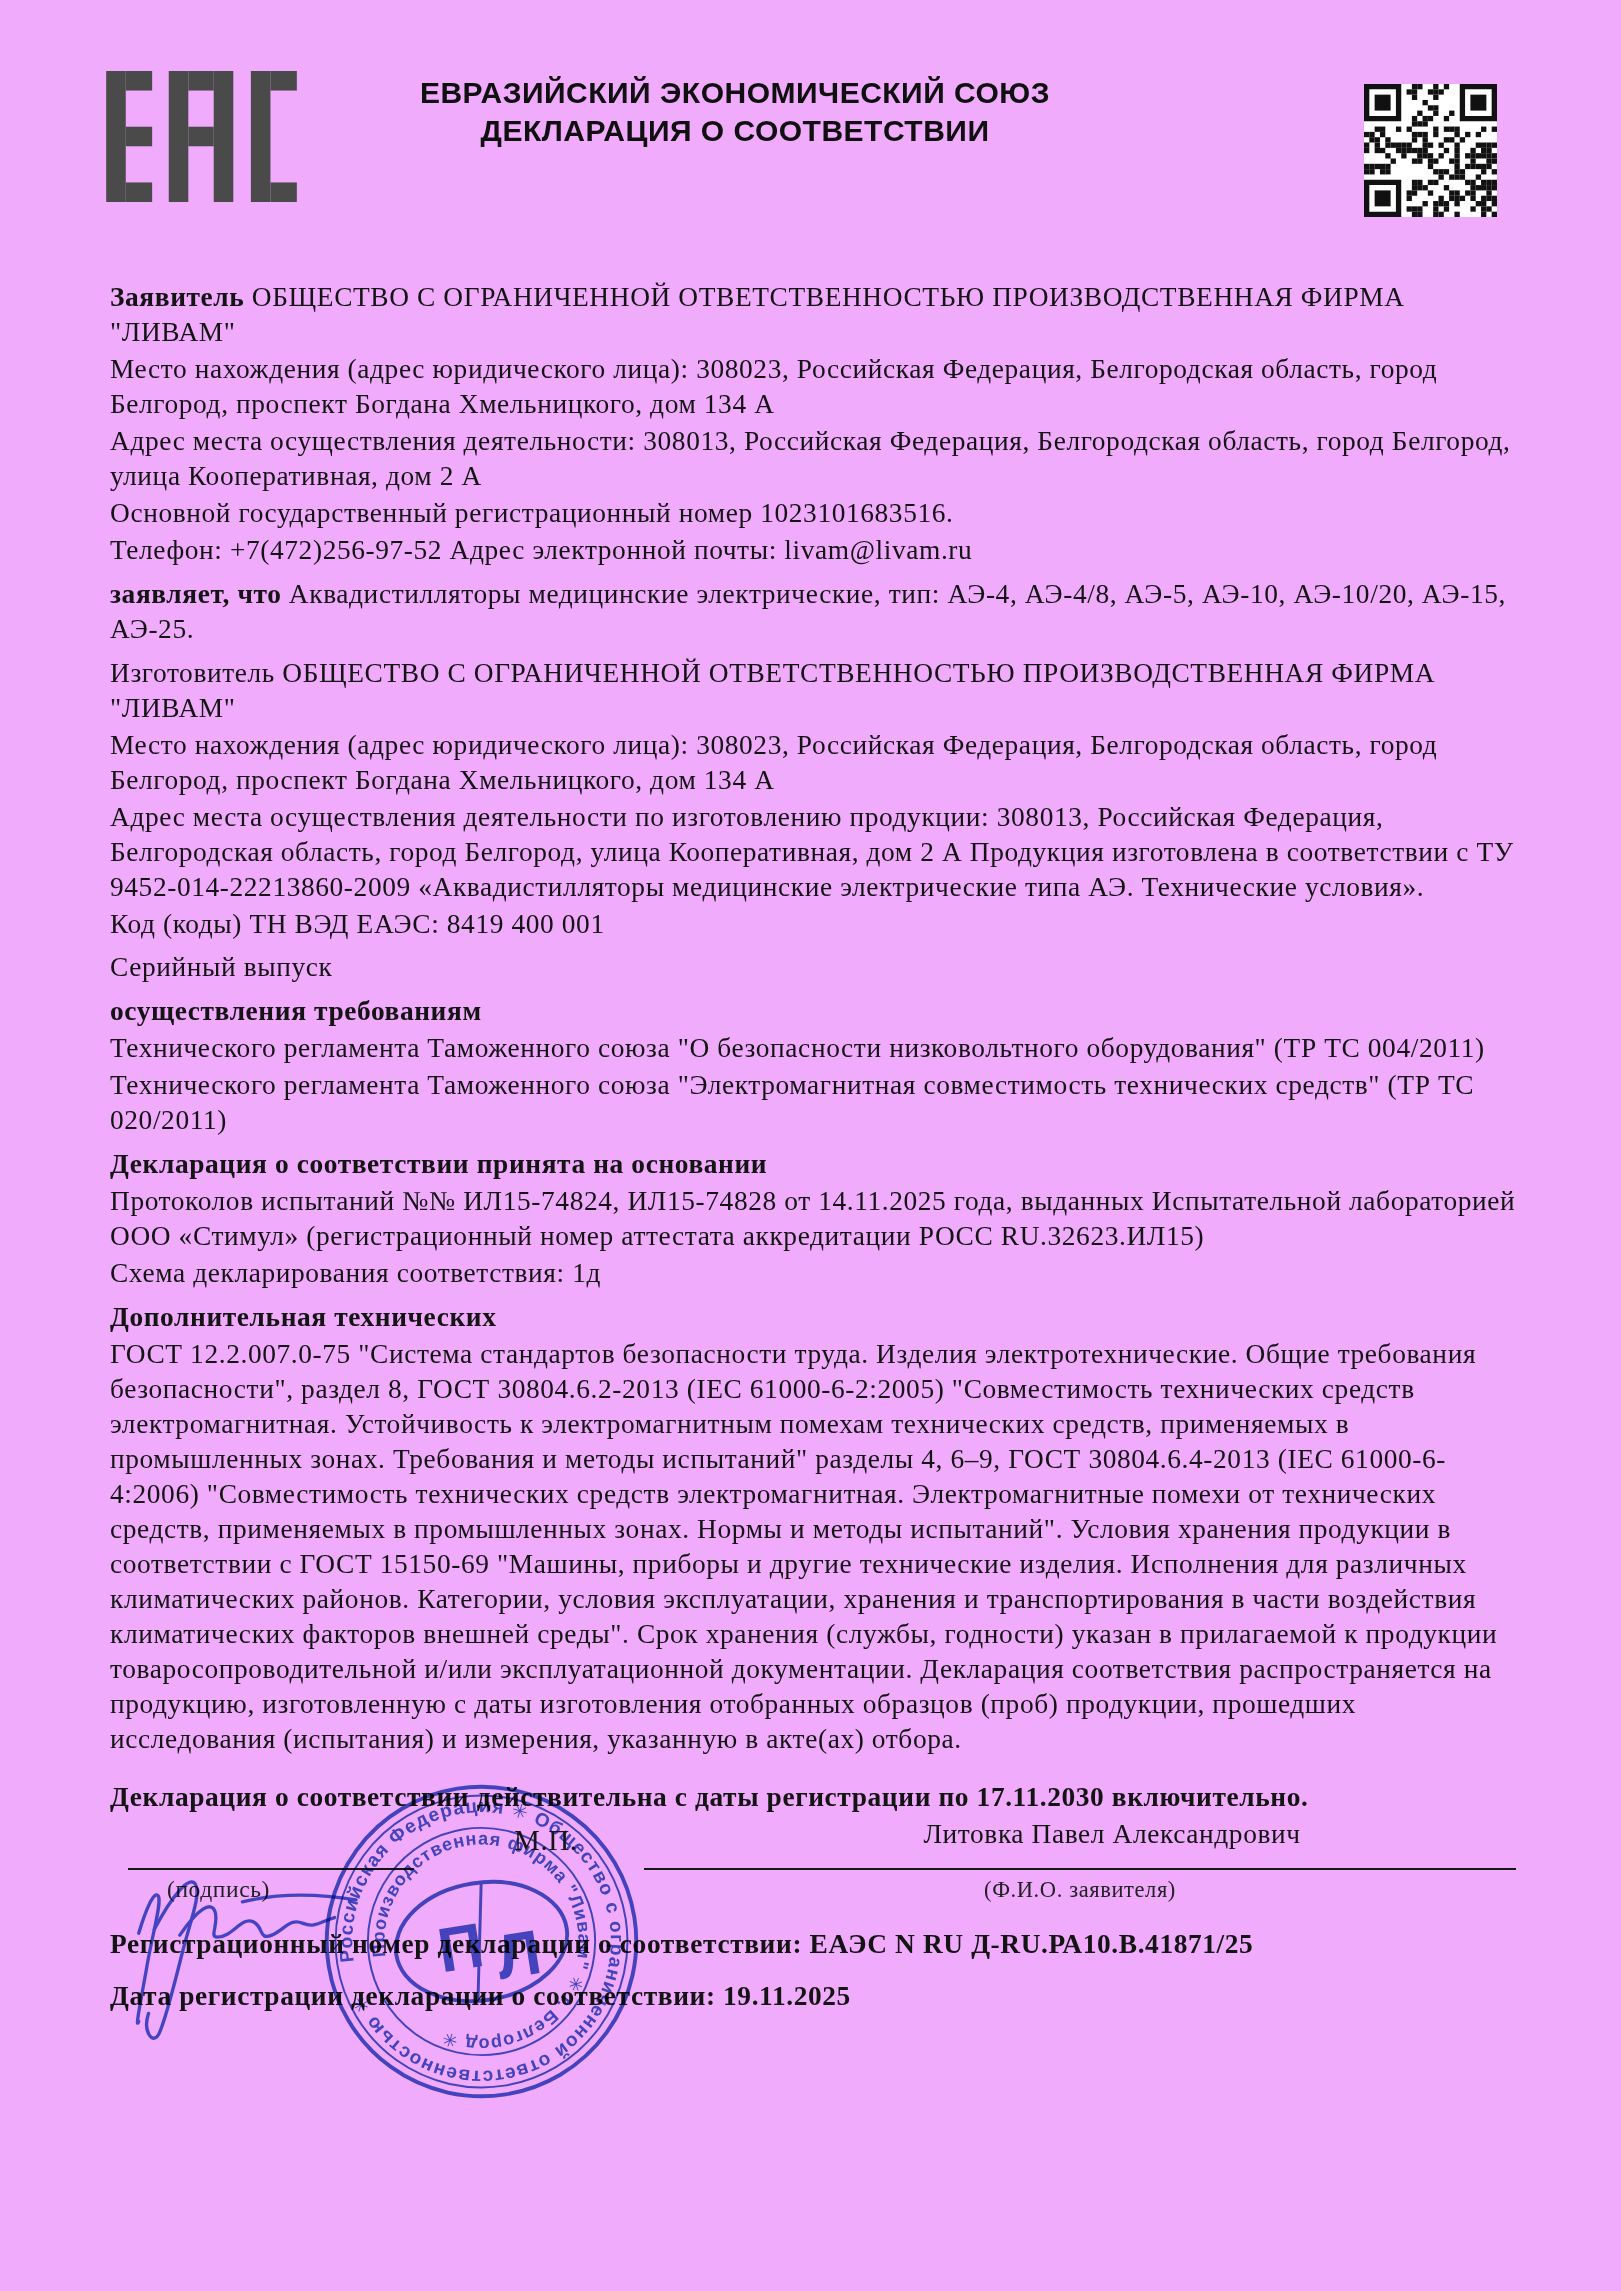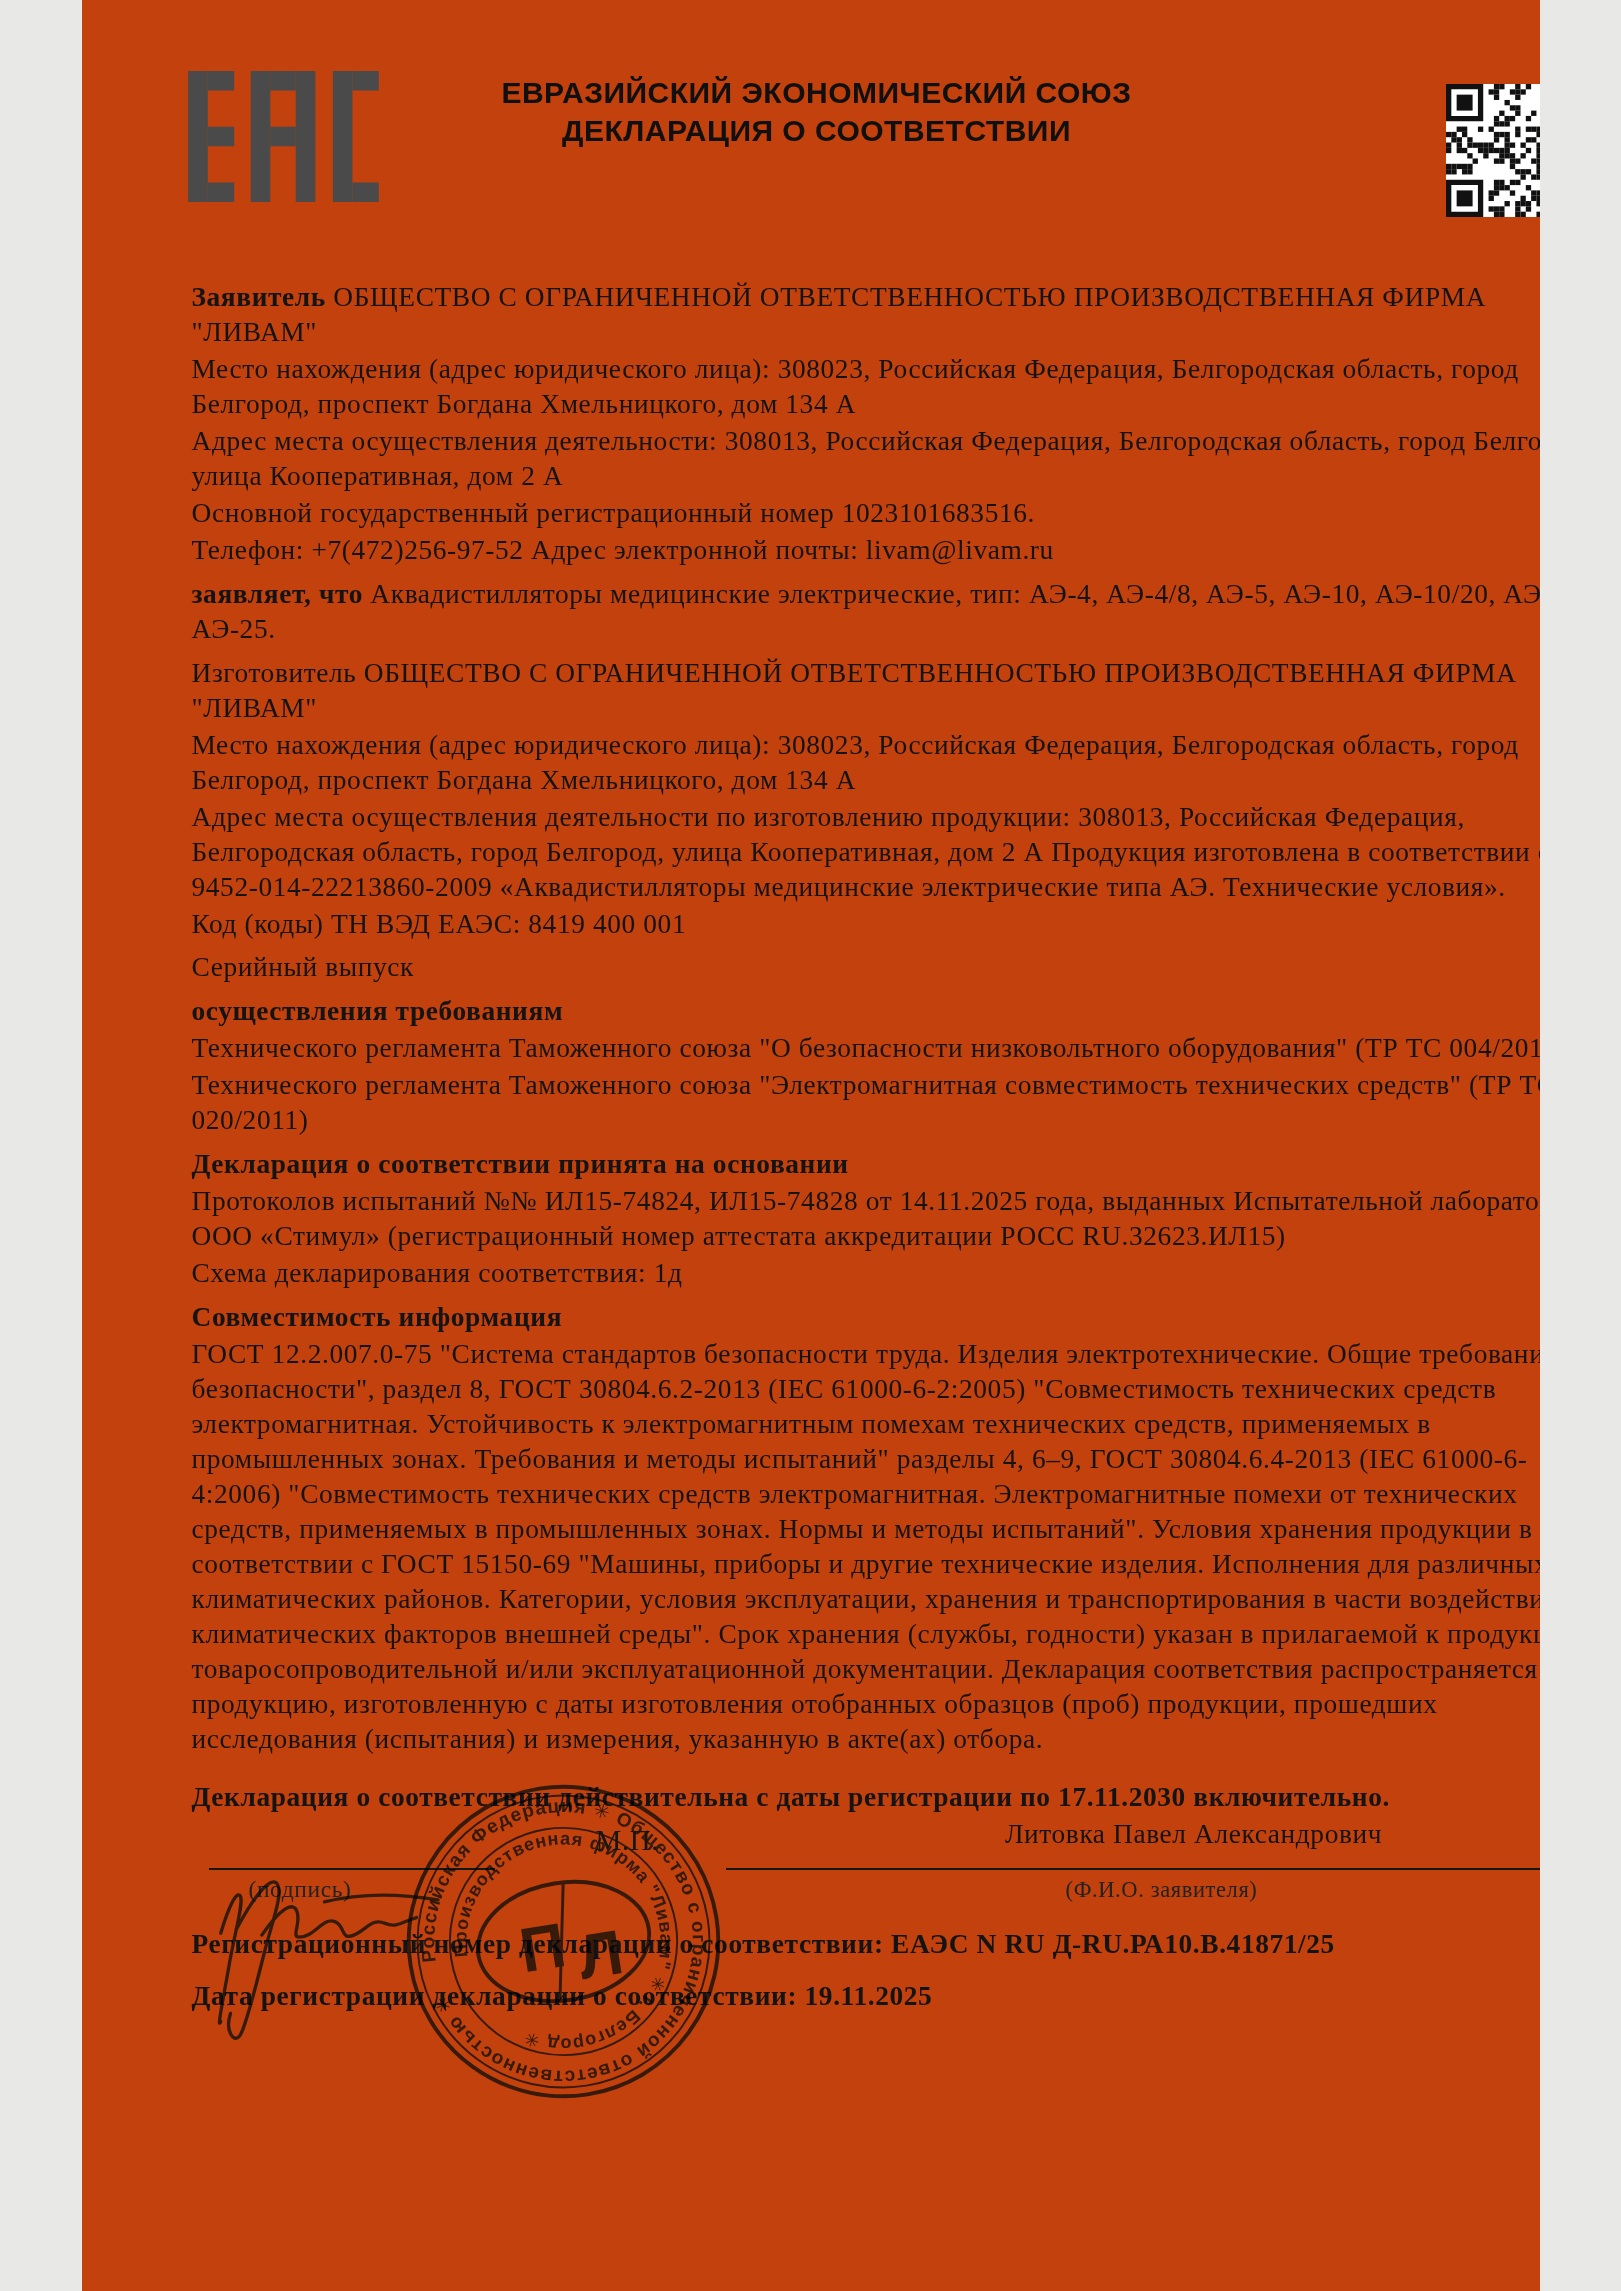--- a/index.html
+++ b/index.html
@@ -1,20 +1,20 @@
 <!DOCTYPE html>
 <html lang="ru"><head>
 <meta charset="utf-8">
 <style>
   html,body{margin:0;padding:0;background:#e8e8e6;}
   .page{
     position:relative;
-    width:1458px;height:2292px;
+    width:1621px;height:2292px;
     margin:0 auto;
-    background:#c2410c;
+    background:#f0abfc;
     font-family:"Liberation Serif","DejaVu Serif",serif;
     color:#141414;
     overflow:hidden;
   }
   
   .eac-logo{position:absolute;left:106px;top:71px;width:192px;height:131px;}
   .doc-titles{
     position:absolute;left:294px;top:74px;width:882px;
     text-align:center;
     font-family:"Liberation Sans","DejaVu Sans",sans-serif;
@@ -299,21 +299,21 @@
     <p><span>Место нахождения (адрес юридического лица): 308023, Российская Федерация, Белгородская область, город Белгород, проспект Богдана Хмельницкого, дом 134 А</span></p>
     <p><span>Адрес места осуществления деятельности по изготовлению продукции: 308013, Российская Федерация, Белгородская область, город Белгород, улица Кооперативная, дом 2 А Продукция изготовлена в соответствии с ТУ 9452-014-22213860-2009 «Аквадистилляторы медицинские электрические типа АЭ. Технические условия».</span></p>
     <p class="gap-lg"><span>Код (коды) ТН ВЭД ЕАЭС: 8419 400 001</span></p>
     <p class="gap"><span>Серийный выпуск</span></p>
     <p class="gap"><b class="lbl">осуществления требованиям</b></p>
     <p><span>Технического регламента Таможенного союза "О безопасности низковольтного оборудования" (ТР ТС 004/2011)</span></p>
     <p><span>Технического регламента Таможенного союза "Электромагнитная совместимость технических средств" (ТР ТС 020/2011)</span></p>
     <p class="gap"><b class="lbl">Декларация о соответствии принята на основании</b></p>
     <p><span>Протоколов испытаний №№ ИЛ15-74824, ИЛ15-74828 от 14.11.2025 года, выданных Испытательной лабораторией ООО «Стимул» (регистрационный номер аттестата аккредитации РОСС RU.32623.ИЛ15)</span></p>
     <p><span>Схема декларирования соответствия: 1д</span></p>
-    <p class="gap"><b class="lbl">Совместимость информация</b></p>
+    <p class="gap"><b class="lbl">Дополнительная технических</b></p>
     <p><span>ГОСТ 12.2.007.0-75 "Система стандартов безопасности труда. Изделия электротехнические. Общие требования безопасности", раздел 8, ГОСТ 30804.6.2-2013 (IEC 61000-6-2:2005) "Совместимость технических средств электромагнитная. Устойчивость к электромагнитным помехам технических средств, применяемых в промышленных зонах. Требования и методы испытаний" разделы 4, 6–9, ГОСТ 30804.6.4-2013 (IEC 61000-6-4:2006) "Совместимость технических средств электромагнитная. Электромагнитные помехи от технических средств, применяемых в промышленных зонах. Нормы и методы испытаний". Условия хранения продукции в соответствии с ГОСТ 15150-69 "Машины, приборы и другие технические изделия. Исполнения для различных климатических районов. Категории, условия эксплуатации, хранения и транспортирования в части воздействия климатических факторов внешней среды". Срок хранения (службы, годности) указан в прилагаемой к продукции товаросопроводительной и/или эксплуатационной документации. Декларация соответствия распространяется на продукцию, изготовленную с даты изготовления отобранных образцов (проб) продукции, прошедших исследования (испытания) и измерения, указанную в акте(ах) отбора.</span></p>
 
     <p class="validity">Декларация о соответствии действительна с даты регистрации по 17.11.2030 включительно.</p>
 
     <div class="sig-block">
       <div class="sig-line-left"></div>
       <div class="sig-caption">(подпись)</div>
       <div class="seal-mark">М.П.</div>
       <div class="fio-name">Литовка Павел Александрович</div>
       <div class="sig-line-right"></div>

